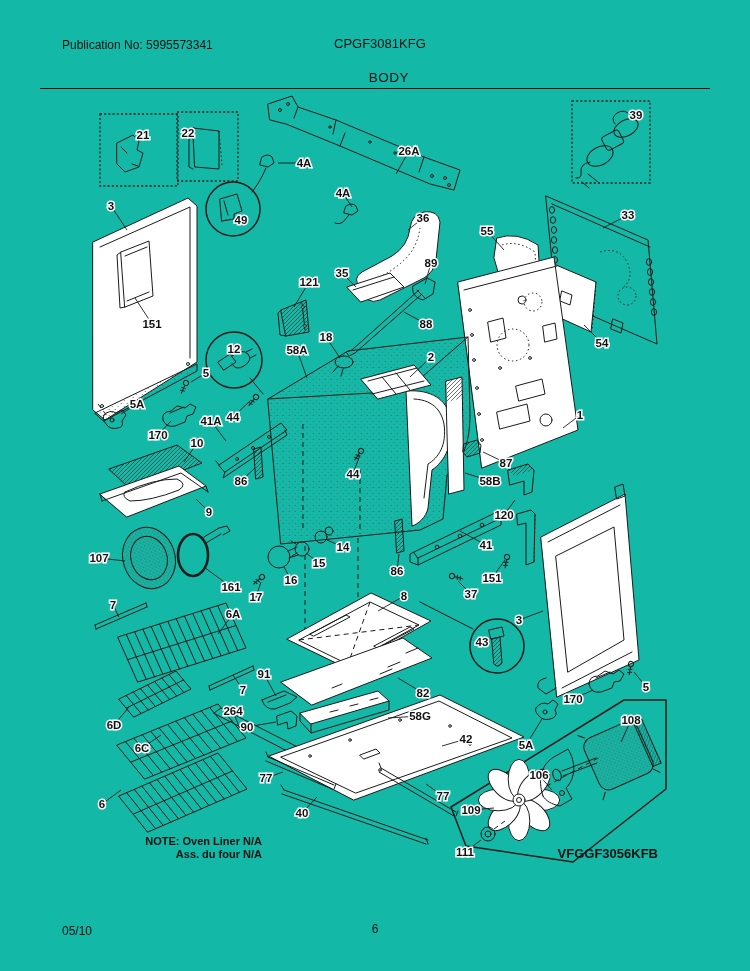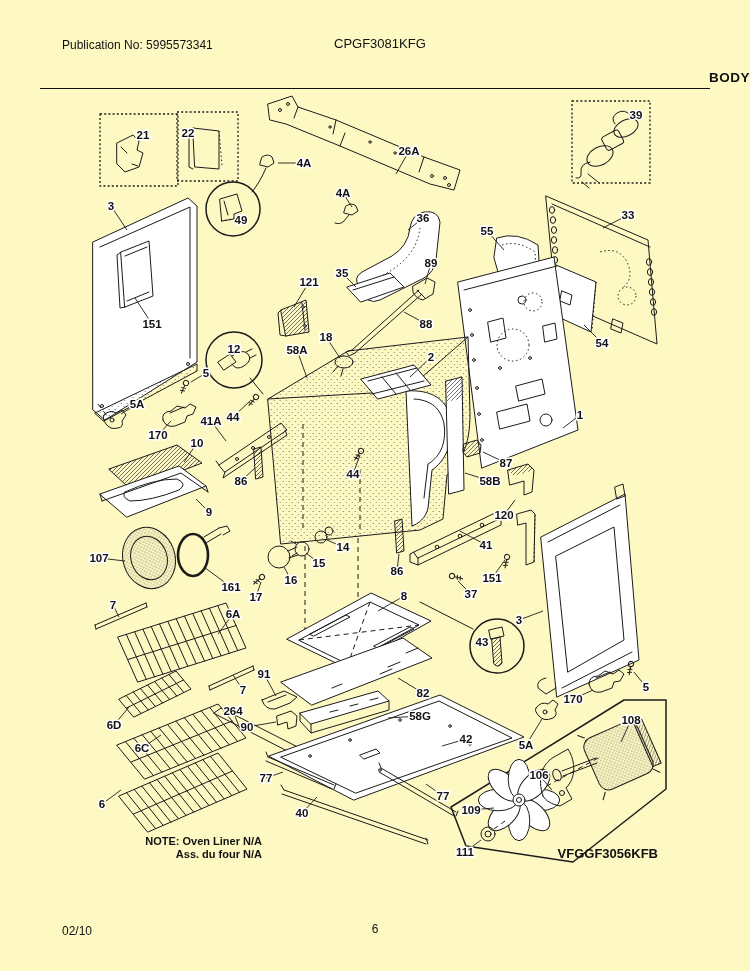--- a/index.html
+++ b/index.html
@@ -1,20 +1,20 @@
 <!DOCTYPE html>
 <html><head>
 <meta charset="utf-8">
 <style>
   html,body{margin:0;padding:0;background:#888;}
-  .page{position:relative;width:750px;height:971px;background:#fef9c3;margin:0 auto;overflow:hidden;
+  .page{position:relative;width:750px;height:971px;background:#14b8a6;margin:0 auto;overflow:hidden;
         font-family:"Liberation Sans",sans-serif;color:#111;}
   .hdr-pub{position:absolute;left:62px;top:38px;font-size:12px;}
   .hdr-model{position:absolute;left:334px;top:36px;font-size:13px;}
-  .hdr-title{position:absolute;left:0;right:0;top:70px;text-align:right;font-size:13.5px;font-weight:bold;letter-spacing:.5px;margin-left:28px;}
+  .hdr-title{position:absolute;left:0;right:0;top:70px;text-align:center;font-size:13.5px;font-weight:normal;letter-spacing:.5px;margin-left:28px;}
   .rule{position:absolute;top:88px;left:40px;width:670px;border:none;border-top:1.6px solid #111;margin:0;}
   .ftr-date{position:absolute;left:62px;top:924px;font-size:12px;}
   .ftr-page{position:absolute;left:0;right:0;top:922px;text-align:center;font-size:12px;}
   svg#diagram{position:absolute;left:0;top:0;width:750px;height:971px;}
   .s{stroke:#1b1b1b;fill:none;stroke-width:1;stroke-linecap:round;stroke-linejoin:round;}
   .s15{stroke-width:1.5;}
   .thick{stroke-width:2.6;}
   .dot{stroke:#1b1b1b;fill:none;stroke-width:1;stroke-dasharray:1.5,2.6;}
   .dash{stroke:#1b1b1b;fill:none;stroke-width:1;stroke-dasharray:5,4;}
   .dotbox{fill:none;stroke:#1b1b1b;stroke-width:1.3;stroke-dasharray:2,2.2;}
@@ -583,15 +583,15 @@
         <text x="302" y="817" class="callout">40</text>
         <line x1="465" y1="852" x2="481" y2="840" class="leader"></line>
         <text x="465" y="856" class="callout">111</text>
       </g>
 
     <text class="note-text" x="262" y="845" text-anchor="end">NOTE: Oven Liner N/A</text>
     <text class="note-text" x="262" y="858" text-anchor="end">Ass. du four N/A</text>
     <text class="watermark" x="658" y="858" text-anchor="end">VFGGF3056KFB</text>
   </svg>
 
-  <span class="ftr-date">02/10</span>
+  <span class="ftr-date">05/10</span>
   <div class="ftr-page">6</div>
 </div>
 
 </body></html>

